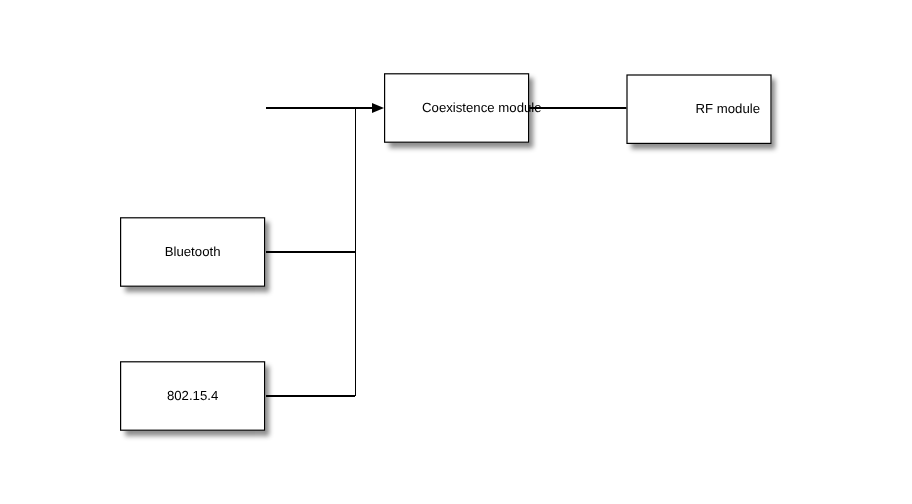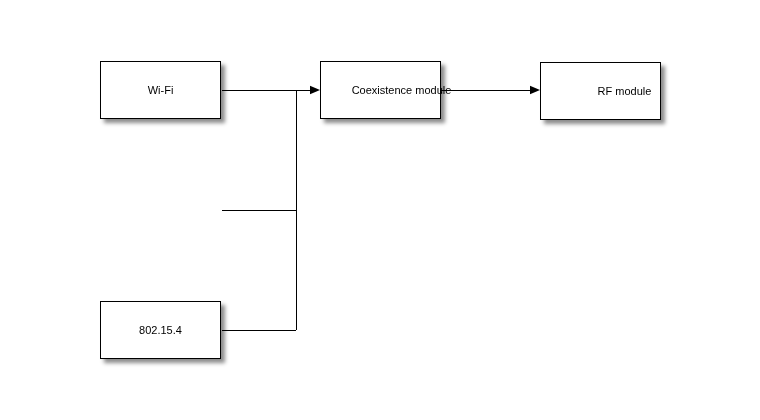--- a/index.html
+++ b/index.html
@@ -37,21 +37,21 @@
   .node .label {
     font-size: 11px;
     color: #000000;
     white-space: nowrap;
     text-align: center;
   }
   #node-wifi        { left: 100px; top: 61px;  }
   #node-bluetooth   { left: 100px; top: 181px; }
   #node-802154      { left: 100px; top: 301px; }
   #node-coexistence { left: 320px; top: 61px; padding-left: 42px;  }
-  #node-rf          { left: 540px; top: 62px; padding-left: 48px;  }
+  #node-rf          { left: 522px; top: 62px; padding-left: 48px;  }
 </style>
 </head>
 <body>
 
 <div id="canvas">
 
   <svg id="connector-layer" width="760" height="420" viewBox="0 0 760 420" xmlns="http://www.w3.org/2000/svg">
     <g stroke="#000000" stroke-width="1" fill="none" shape-rendering="crispEdges">
 
       <line x1="222" y1="90" x2="311" y2="90"></line>
@@ -63,24 +63,24 @@
       <line x1="222" y1="330" x2="296" y2="330"></line>
 
       <line x1="441" y1="90" x2="531" y2="90"></line>
     </g>
     <g fill="#000000" stroke="none">
       <polygon points="320,90 310,85.8 310,94.2"></polygon>
       <polygon points="540,90 530,85.8 530,94.2"></polygon>
     </g>
   </svg>
 
-  <div class="node" id="node-wifi">
-    <span class="label">Wi-Fi</span>
+
+  <div class="node" id="node-bluetooth">
+    <span class="label">Bluetooth</span>
   </div>
-
 
   <div class="node" id="node-802154">
     <span class="label">802.15.4</span>
   </div>
 
   <div class="node" id="node-coexistence">
     <span class="label">Coexistence module</span>
   </div>
 
   <div class="node" id="node-rf">

